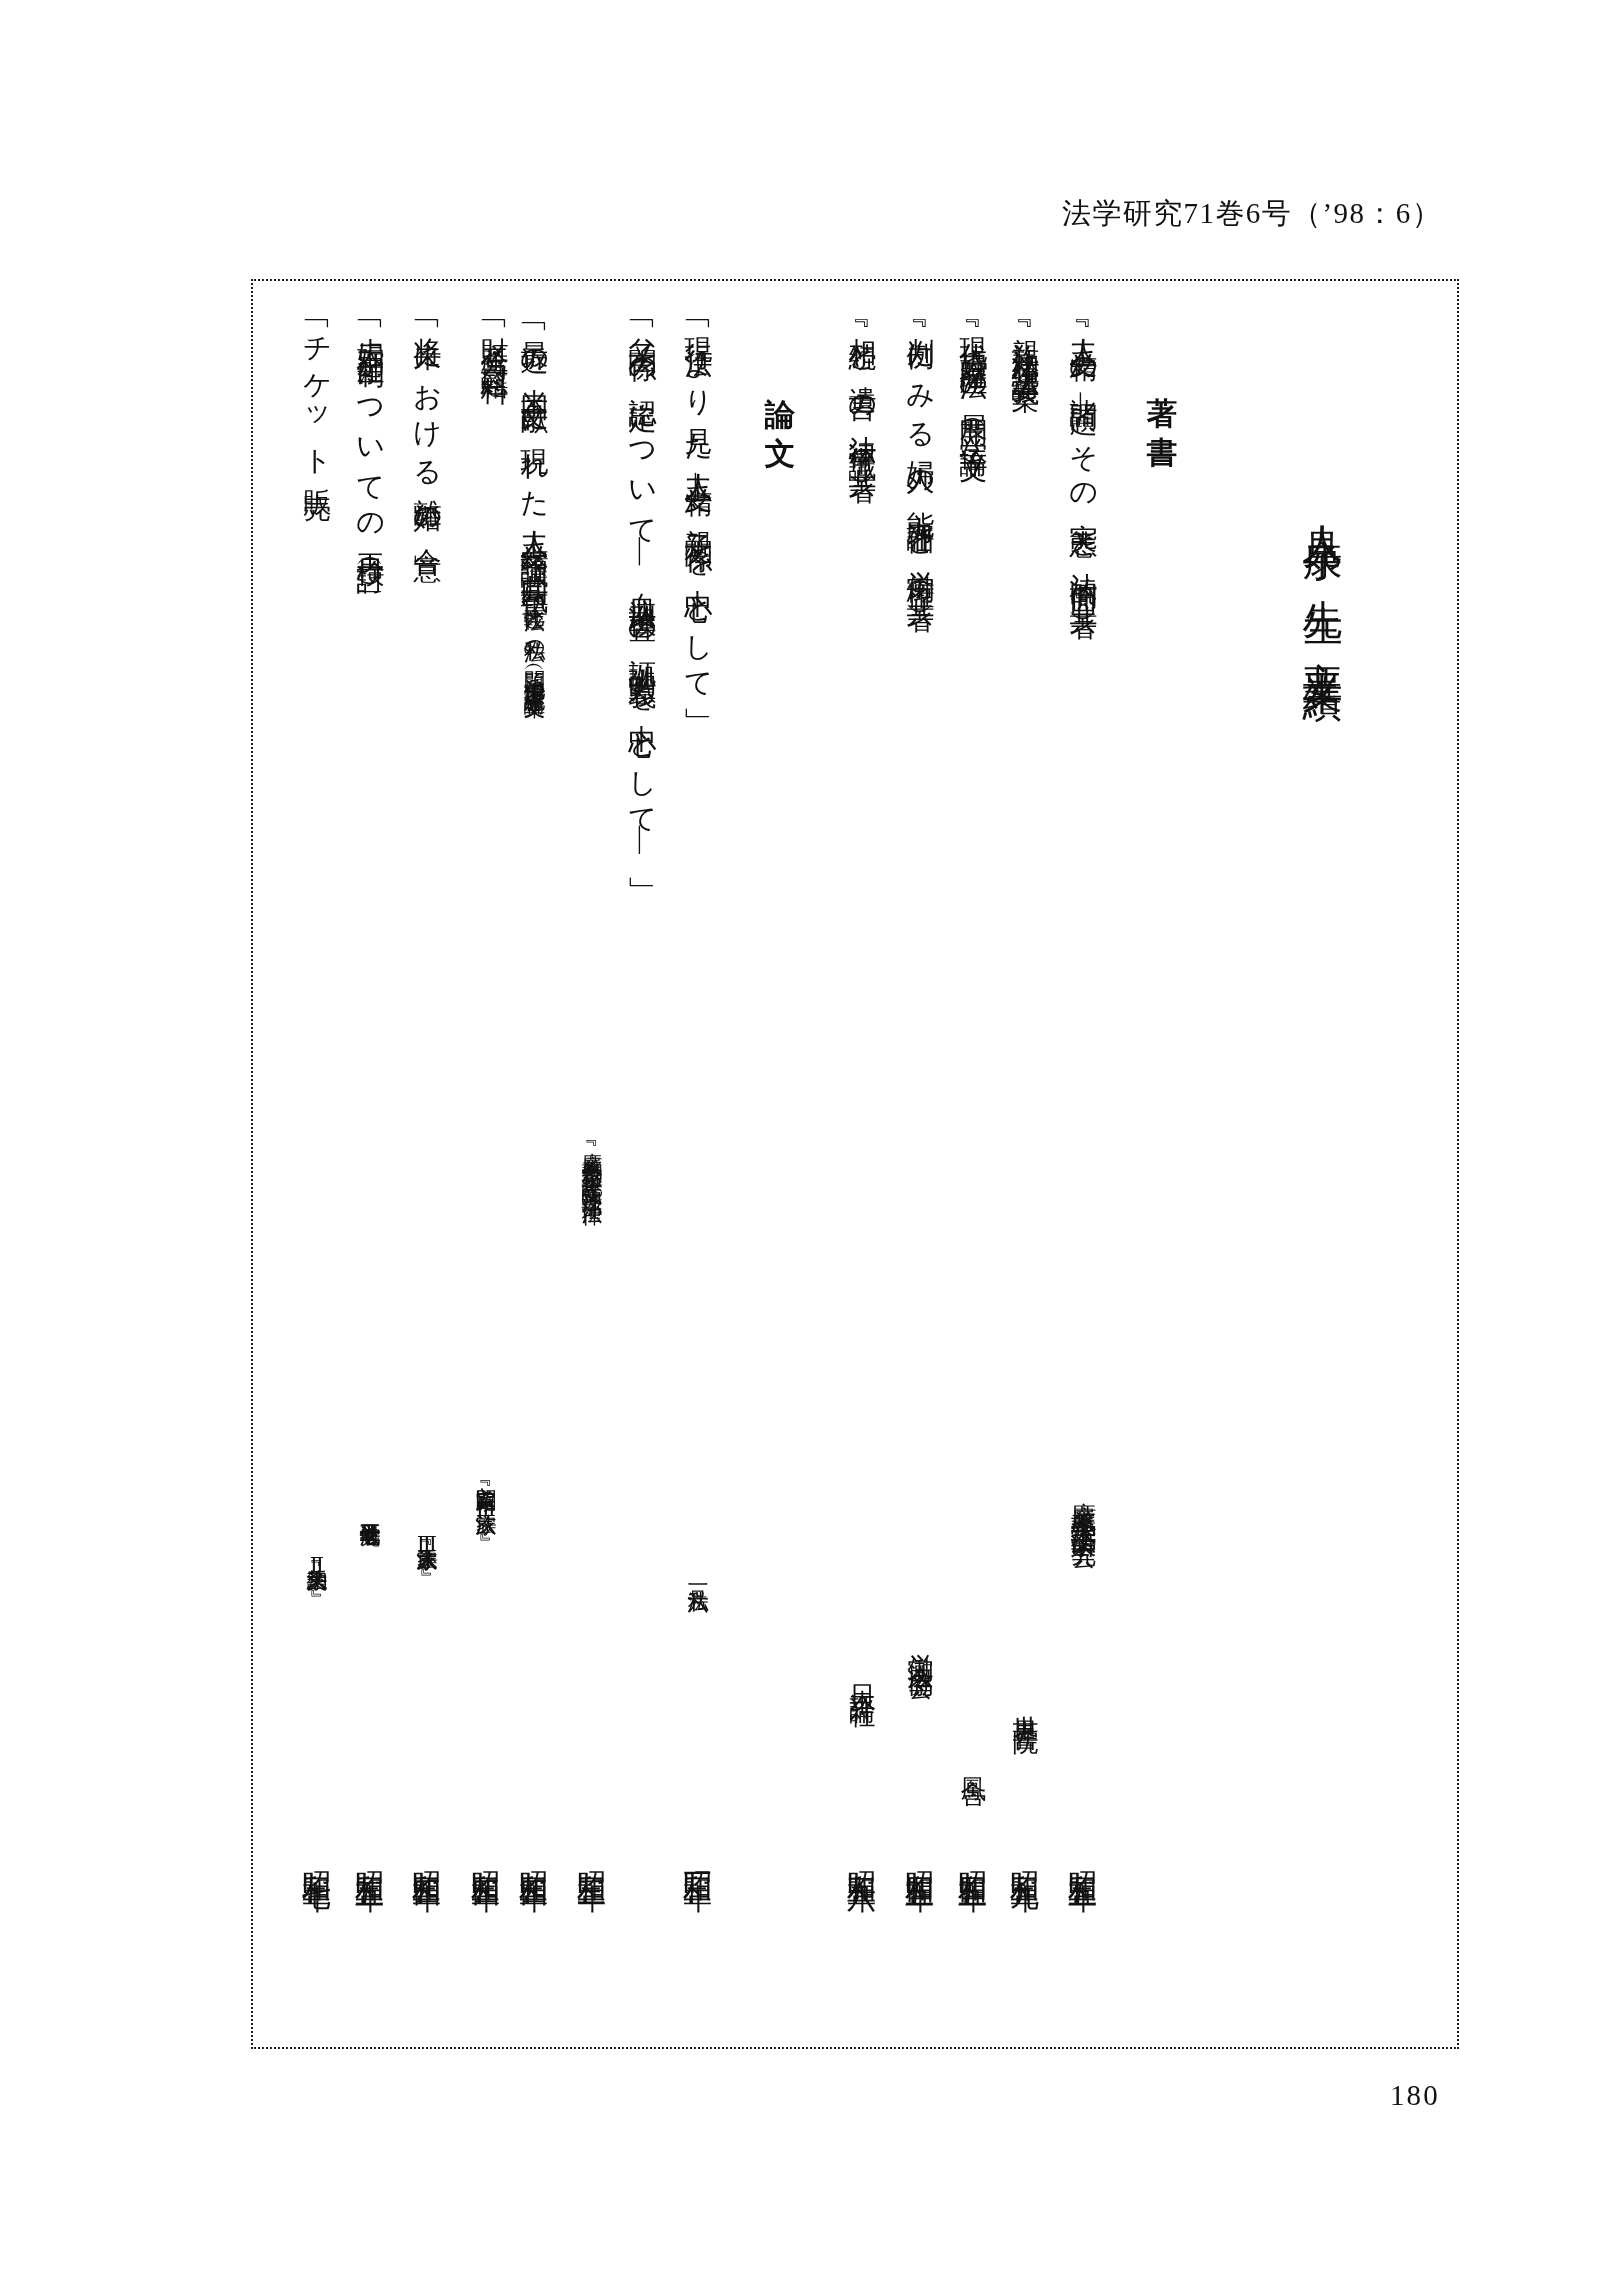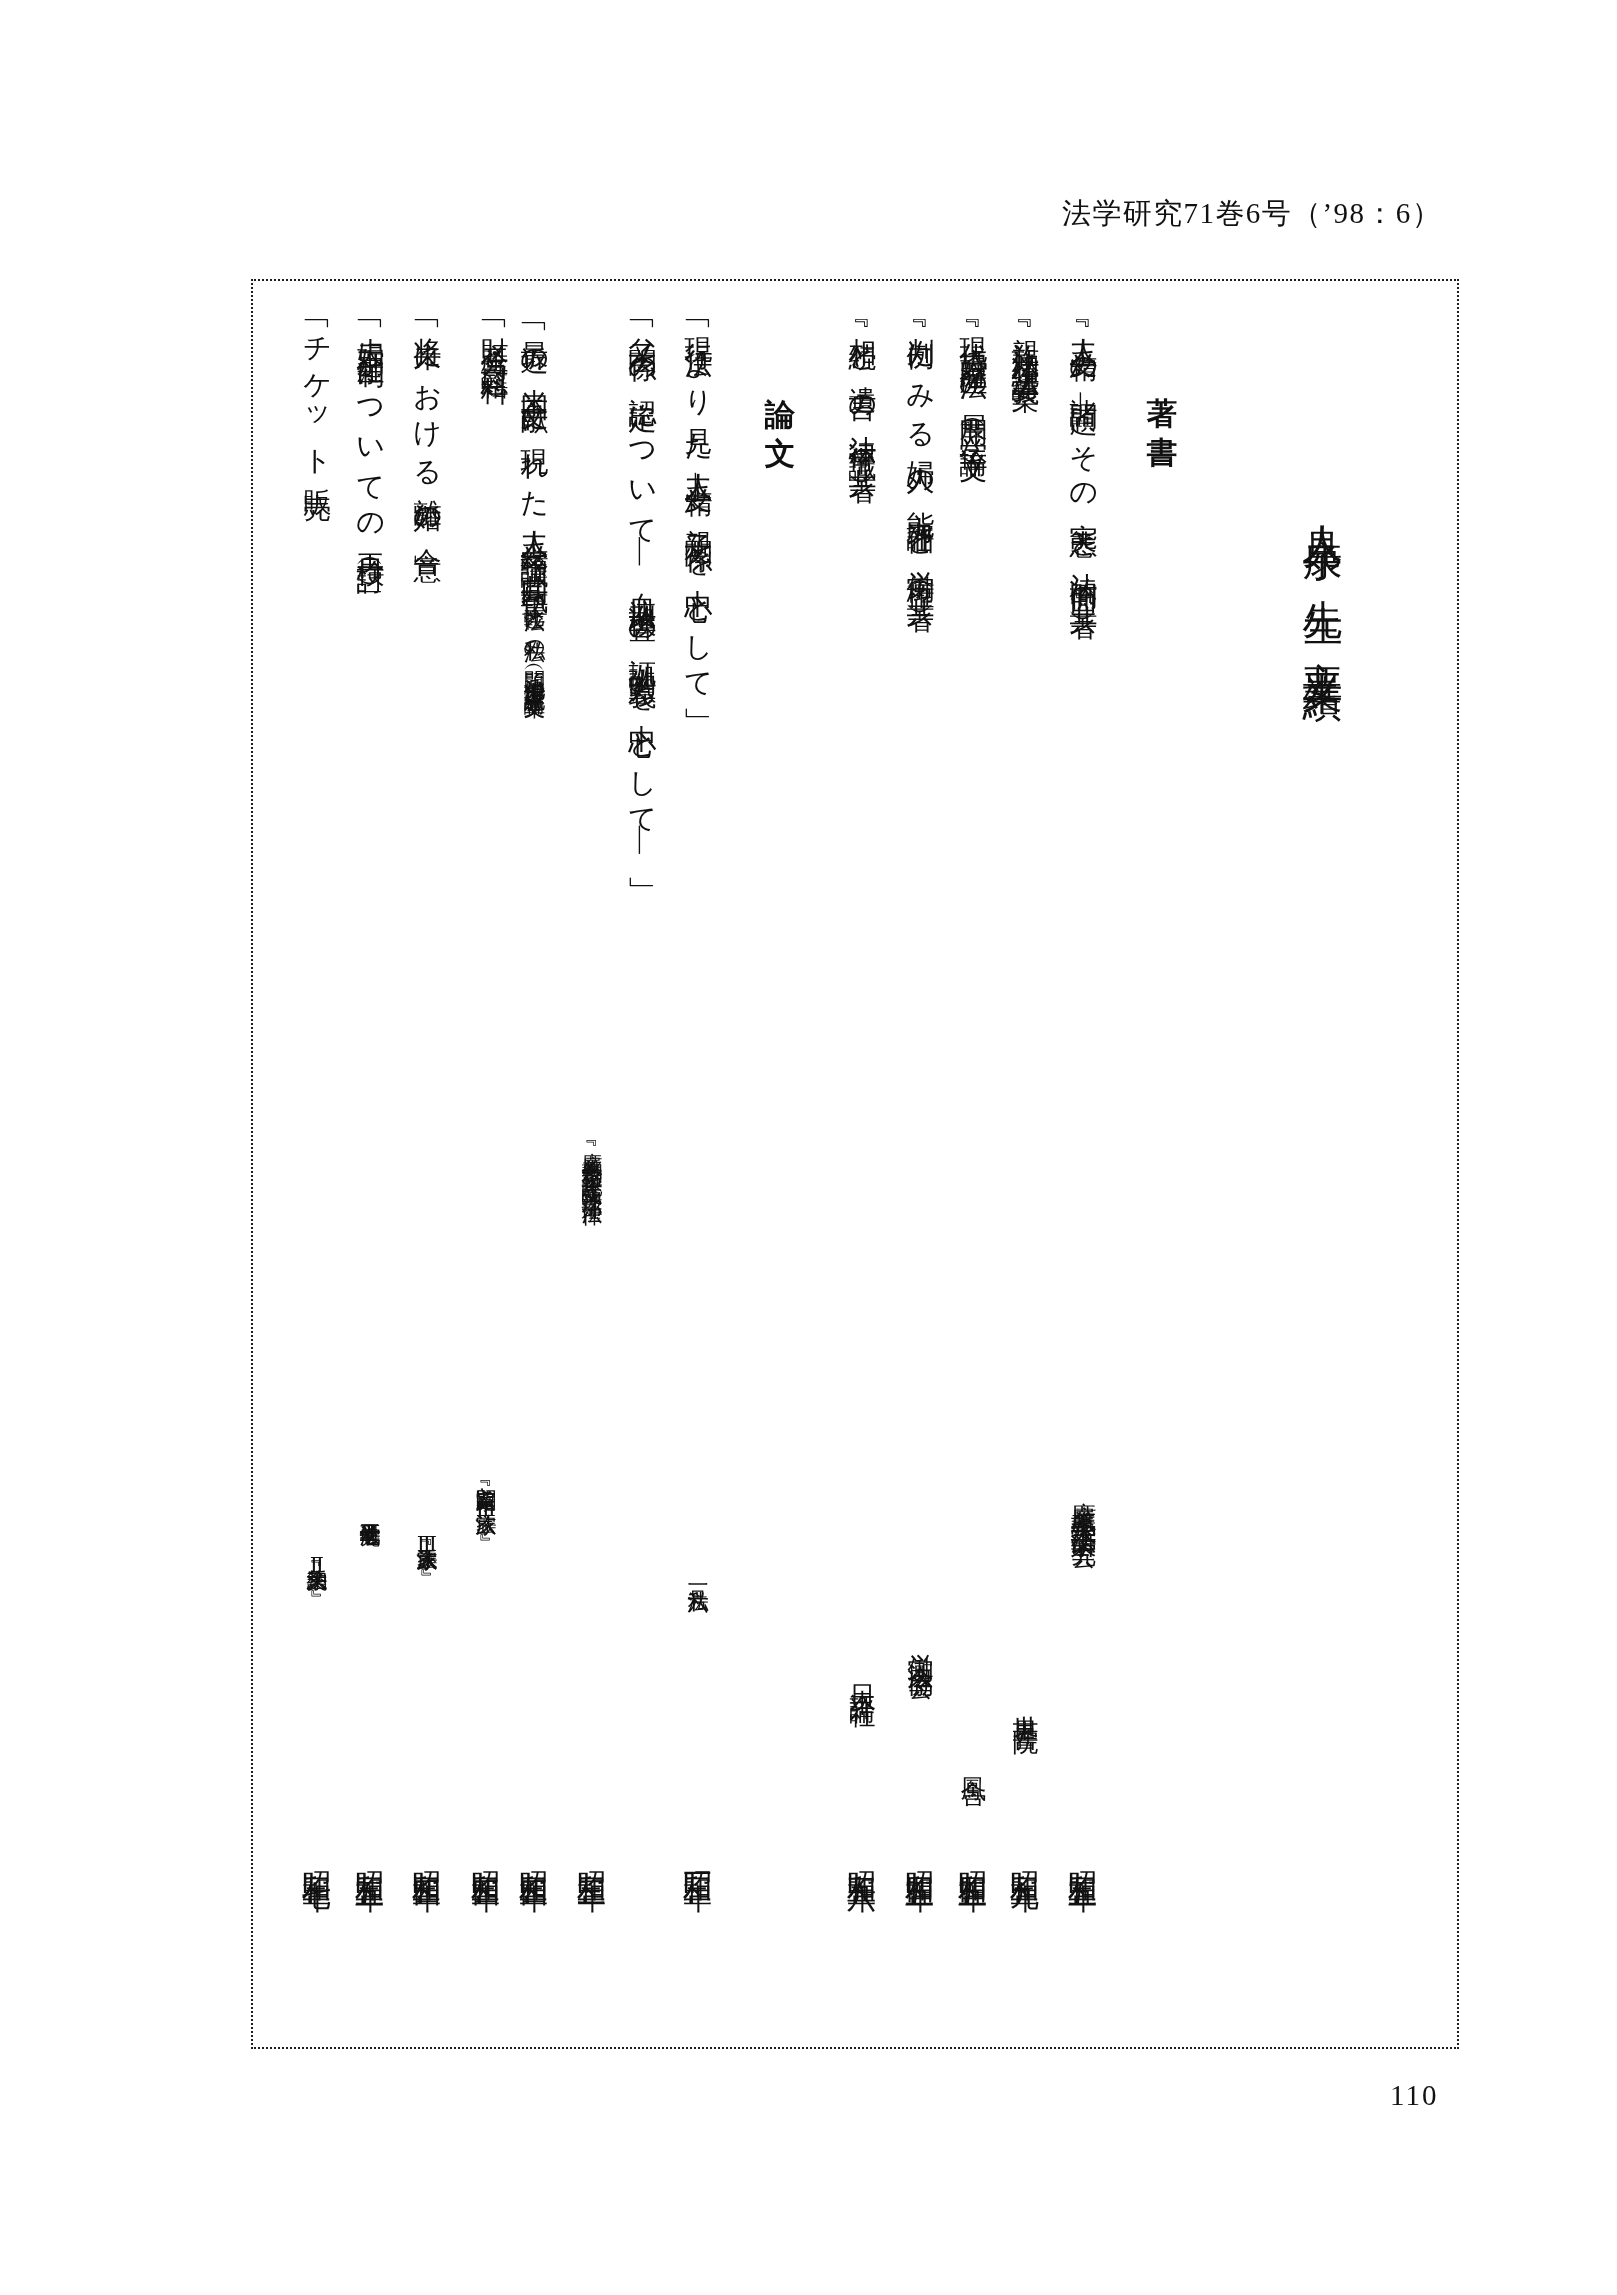--- a/index.html
+++ b/index.html
@@ -98,16 +98,16 @@
   <div class="v year" style="left:399px; top:1836px;">昭和三四年</div>
 
   <div class="v title" style="left:342px; top:298px;">「夫婦別産制についての再検討（一）」</div>
   <div class="v venue" style="left:342px; top:1496px;">法学研究三三巻七号</div>
   <div class="v year" style="left:342px; top:1836px;">昭和三五年</div>
 
   <div class="v title" style="left:289px; top:298px;">「チケット販売」</div>
   <div class="v venue" style="left:289px; top:1541px;">『契約法大系Ⅱ』</div>
   <div class="v year" style="left:289px; top:1836px;">昭和三七年</div>
 
-  <div class="pagenum">110</div>
+  <div class="pagenum">180</div>
 
 </div>
 
 
 </body></html>

